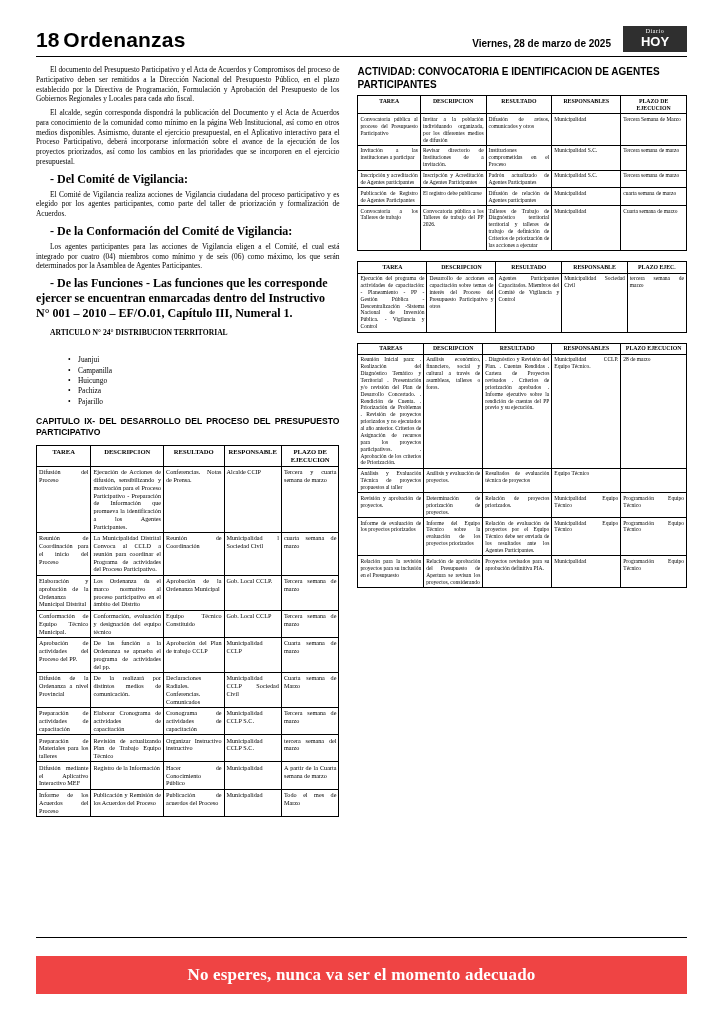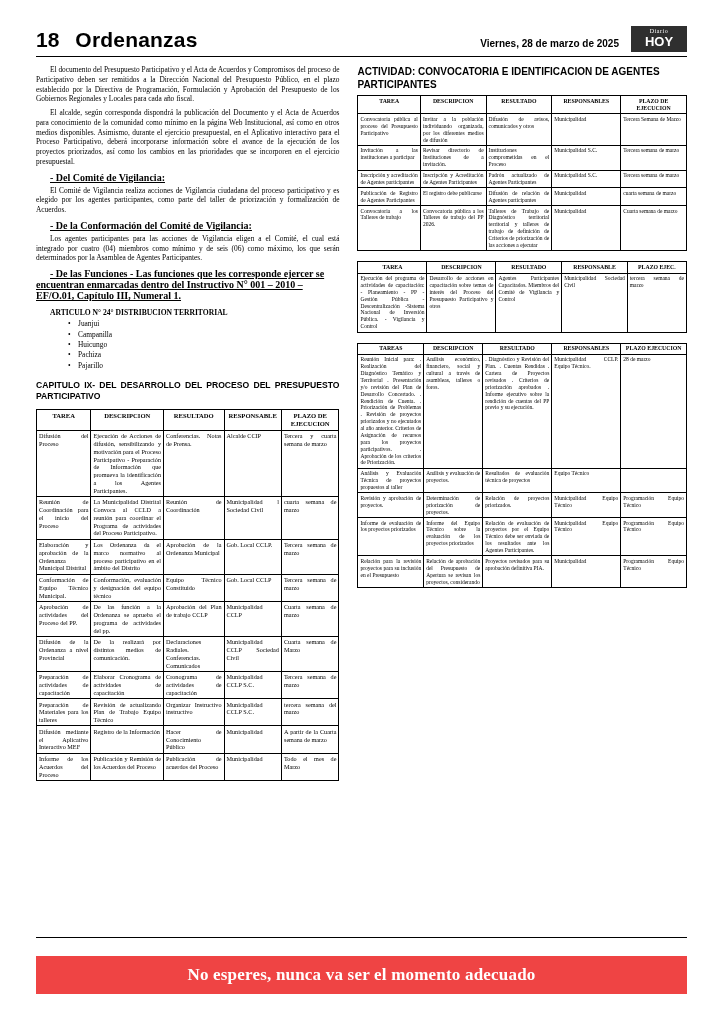--- a/index.html
+++ b/index.html
@@ -1,35 +1,35 @@
 <!DOCTYPE html>
 <html><head>
 <meta charset="utf-8">
 <style>
   html,body{margin:0;padding:0;background:#ffffff;}
   body{width:723px;height:1024px;font-family:"Liberation Serif",serif;color:#000;}
   .page{width:723px;height:1024px;position:relative;box-sizing:border-box;padding:0;}
   
   .masthead{display:flex;align-items:flex-end;padding:26px 36px 4px 36px;}
-  .pagenum{font-family:"Liberation Sans",sans-serif;font-weight:bold;font-size:21px;margin-right:16px;}
+  .pagenum{font-family:"Liberation Sans",sans-serif;font-weight:bold;font-size:21px;margin-right:4px;}
   .section-title{font-family:"Liberation Sans",sans-serif;font-weight:bold;font-size:21px;letter-spacing:.2px;}
   .date{margin-left:auto;font-family:"Liberation Sans",sans-serif;font-size:10px;font-weight:bold;padding-bottom:3px;}
-  .logo{margin-left:12px;width:56px;height:26px;background:#2f2f2f;color:#fff;text-align:center;line-height:1;padding-top:2px;box-sizing:border-box;}
+  .logo{margin-left:12px;width:64px;height:26px;background:#2f2f2f;color:#fff;text-align:center;line-height:1;padding-top:2px;box-sizing:border-box;}
   .logo .l1{font-family:"Liberation Serif",serif;font-size:6px;display:block;letter-spacing:.5px;}
   .logo .l2{font-family:"Liberation Sans",sans-serif;font-size:13px;font-weight:bold;display:block;margin-top:1px;}
   .rule{border-bottom:1.2px solid #000;margin:0 36px;}
   .content{display:flex;padding:8px 36px 0 36px;box-sizing:border-box;}
   .col{box-sizing:border-box;}
   .colL{width:48%;padding-right:9px;}
   .colR{width:52%;padding-left:9px;}
   p{margin:0 0 4px 0;font-size:7.4px;line-height:1.32;text-align:justify;text-indent:14px;}
-  .subhead{font-size:10px;font-weight:bold;margin:5px 0 3px 0;text-indent:14px;text-decoration:underline;}
+  .subhead{font-size:12px;font-weight:bold;margin:5px 0 3px 0;text-indent:14px;}
   .cap{font-family:"Liberation Sans",sans-serif;font-weight:bold;font-size:8.6px;line-height:1.3;margin:9px 0 7px 0;text-align:justify;}
   .art{font-size:7.6px;font-weight:bold;margin:7px 0 2px 0;text-indent:14px;}
-  ul{margin:2px 0 4px 0;padding-left:42px;font-family:Liberation Serif, serif;}
+  ul{margin:18px 0 4px 0;padding-left:42px;font-family:Liberation Serif, serif;}
   li{font-size:7.4px;line-height:1.4;list-style:none;position:relative;}
   li:before{content:"•";position:absolute;left:-10px;}
   .acthead{font-family:"Liberation Sans",sans-serif;font-weight:bold;font-size:10px;margin:0 0 4px 0;line-height:1.3;}
   table{border-collapse:collapse;width:100%;margin-bottom:10px;table-layout:fixed;}
   td,th{border:.7px solid #000;vertical-align:top;padding:1.5px 2px;font-size:5.5px;line-height:1.25;}
   th{font-weight:bold;text-align:center;font-size:5.8px;}
   .tbl-main td,.tbl-main th{font-size:6.2px;}
   .tbl-main th{font-size:6.6px;}
   .cellj{text-align:justify;}
   .banner{position:absolute;left:36px;right:36px;bottom:30px;background:#ef4444;color:#fff;text-align:center;font-family:"Liberation Serif",serif;font-weight:bold;font-size:17px;padding:9px 0;letter-spacing:.2px;}

